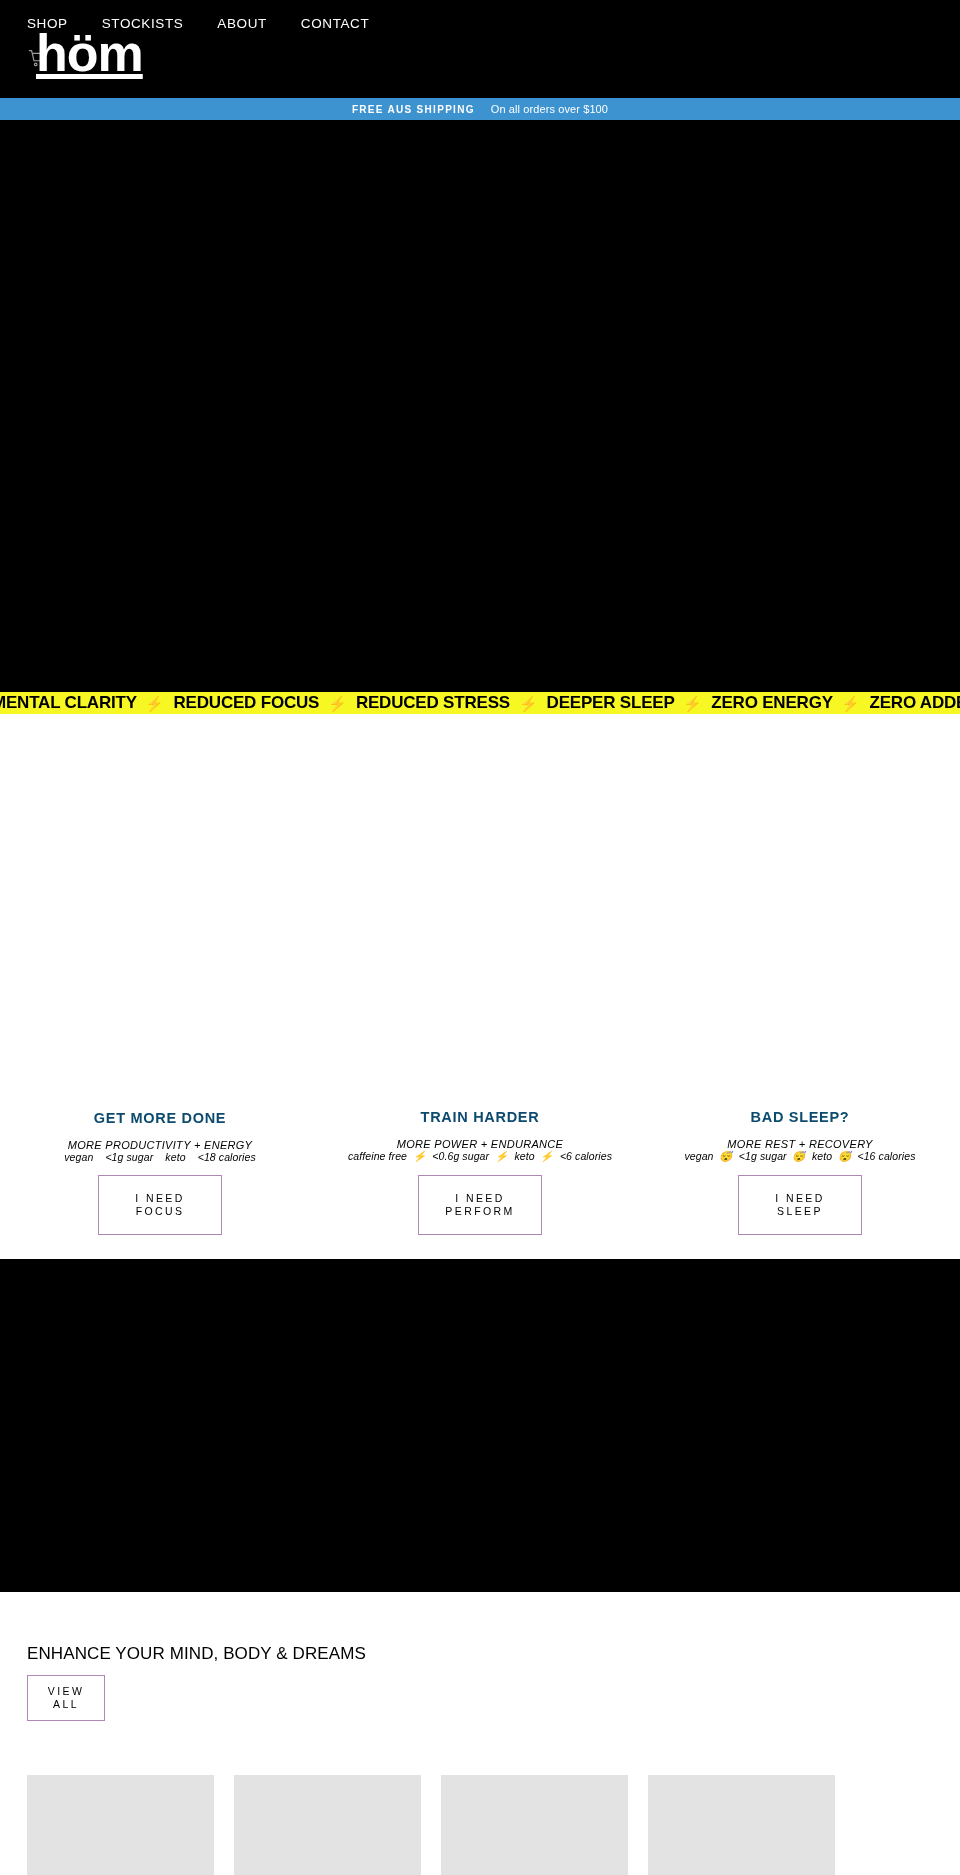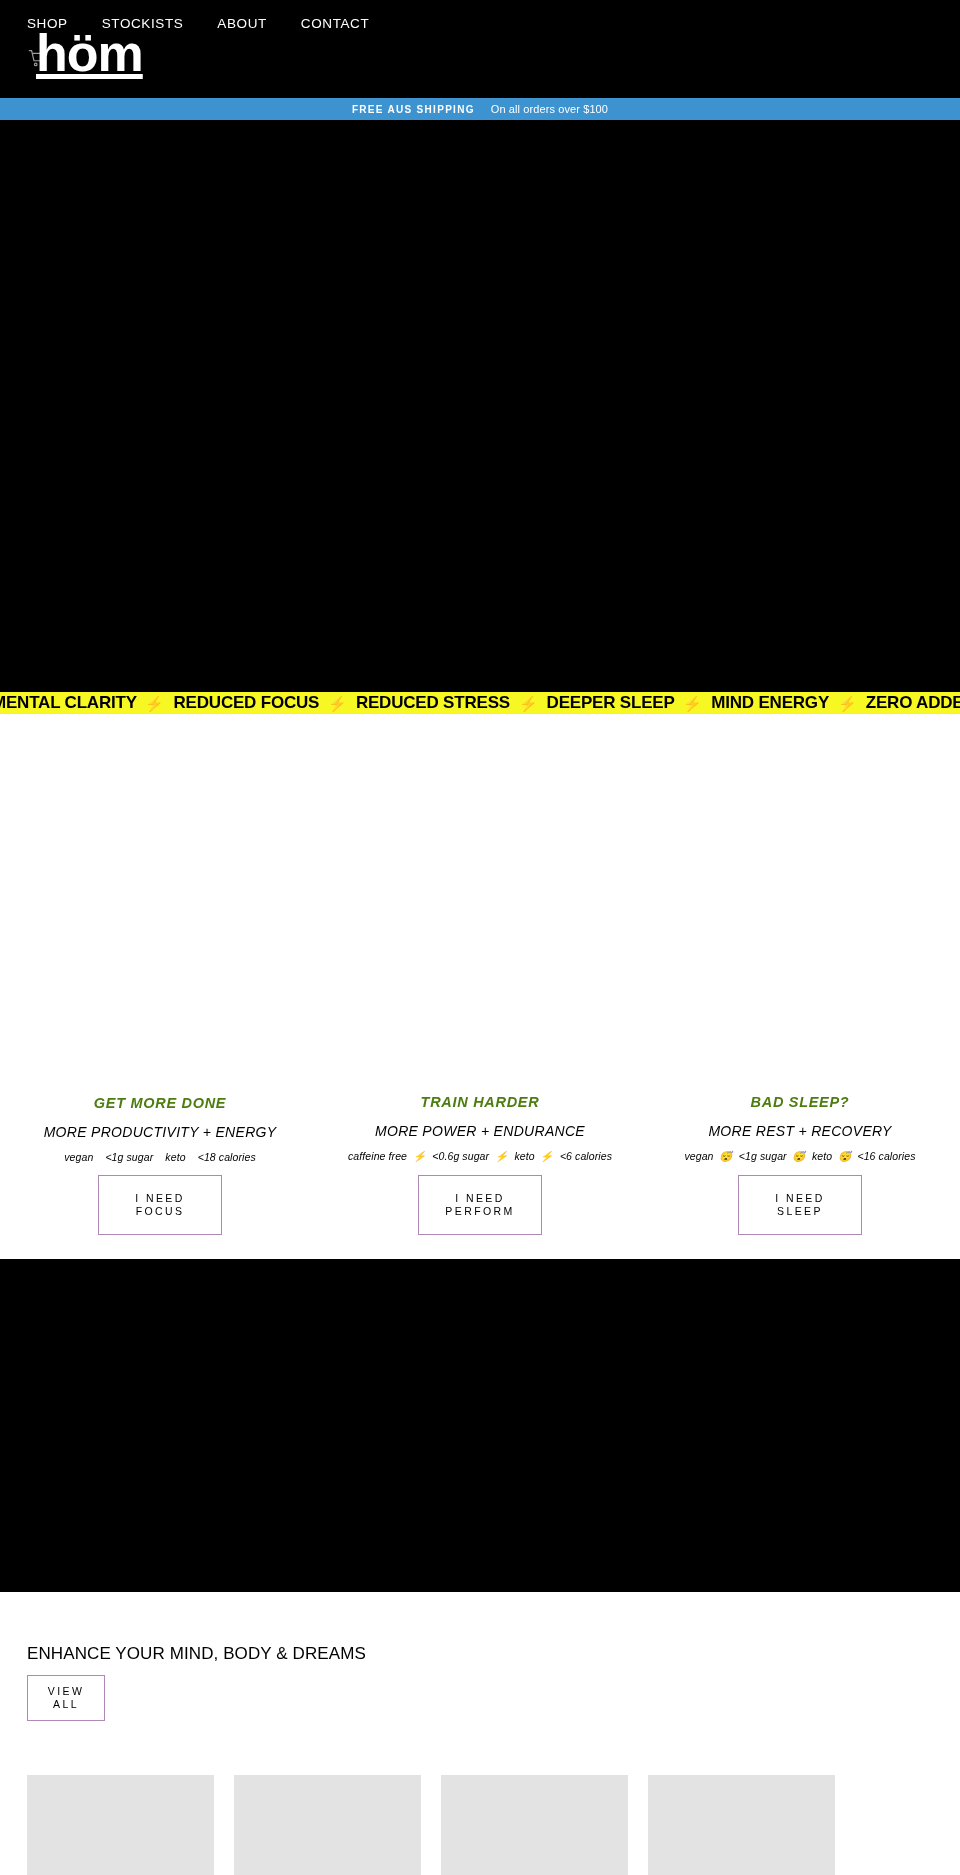--- a/index.html
+++ b/index.html
@@ -163,33 +163,31 @@
   .benefit-media {
     width: 100%;
     height: 290px;
     background: #ffffff;
   }
 
   .benefit-title {
     font-size: 14.5px;
     font-weight: 700;
     letter-spacing: 0.7px;
-    color: #4d7c0f;
+    color: #0c4a6e;
     margin-bottom: 13px;
     white-space: nowrap;
-    font-style: italic;
   }
 
   .benefit-tagline {
-    font-size: 14px;
+    font-size: 11px;
     font-style: italic;
     font-weight: 400;
     letter-spacing: 0.3px;
     color: #000000;
-    margin-bottom: 11px;
     white-space: nowrap;
   }
 
   .benefit-specs {
     font-size: 10.5px;
     font-style: italic;
     font-weight: 400;
     color: #000000;
     margin-bottom: 12px;
     white-space: nowrap;
@@ -307,21 +305,21 @@
 <div class="marquee-band">
   <div class="marquee-track">
     <span class="marquee-item">MENTAL CLARITY</span>
     <span class="marquee-sep">⚡</span>
     <span class="marquee-item">REDUCED FOCUS</span>
     <span class="marquee-sep">⚡</span>
     <span class="marquee-item">REDUCED STRESS</span>
     <span class="marquee-sep">⚡</span>
     <span class="marquee-item">DEEPER SLEEP</span>
     <span class="marquee-sep">⚡</span>
-    <span class="marquee-item">MIND ENERGY</span>
+    <span class="marquee-item">ZERO ENERGY</span>
     <span class="marquee-sep">⚡</span>
     <span class="marquee-item">ZERO ADDED SUGAR</span>
   </div>
 </div>
 
 <section class="benefits-section">
 
   <div class="benefit-col">
     <div class="benefit-media"></div>
     <div class="benefit-title">GET MORE DONE</div>

